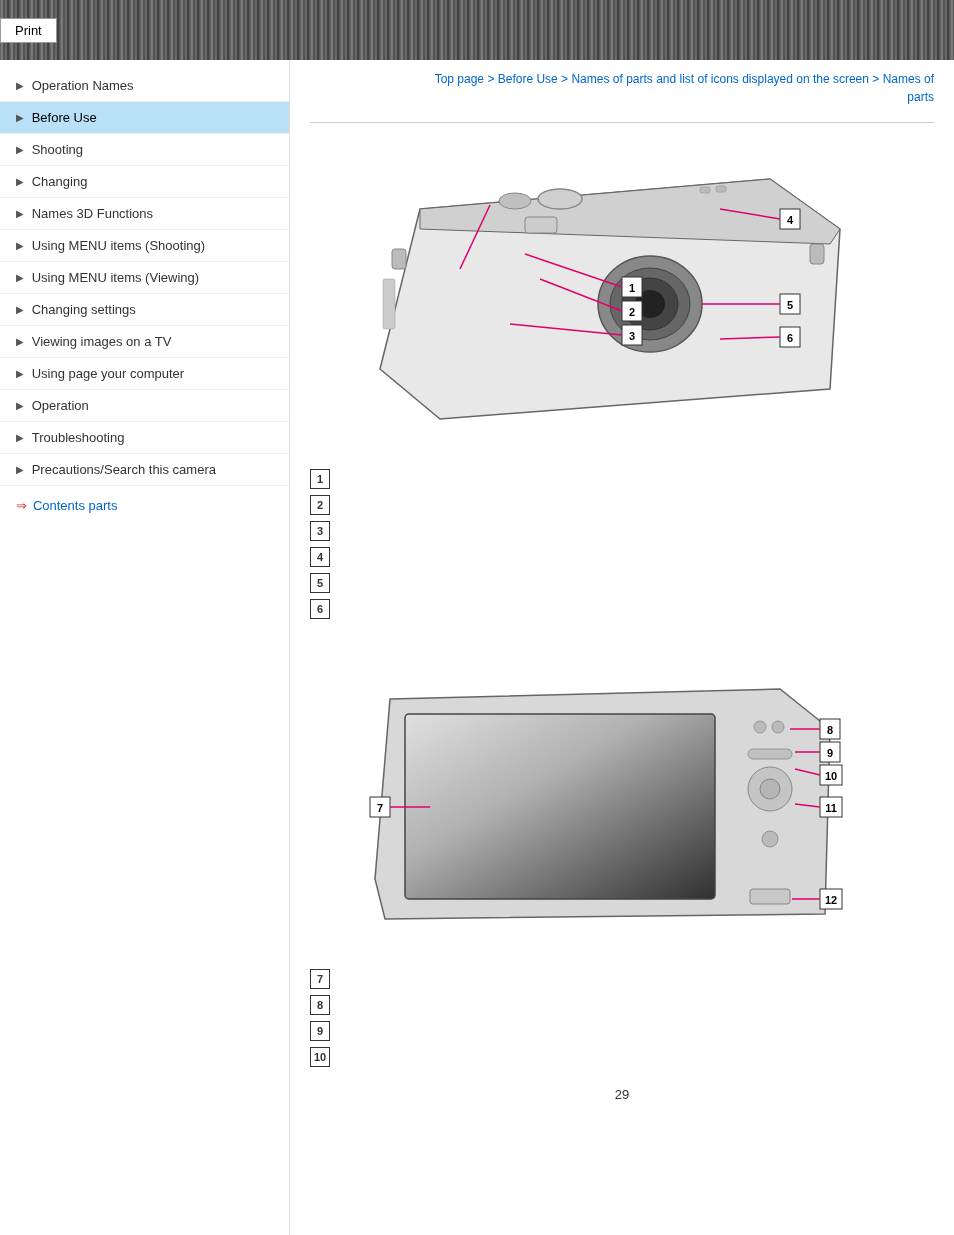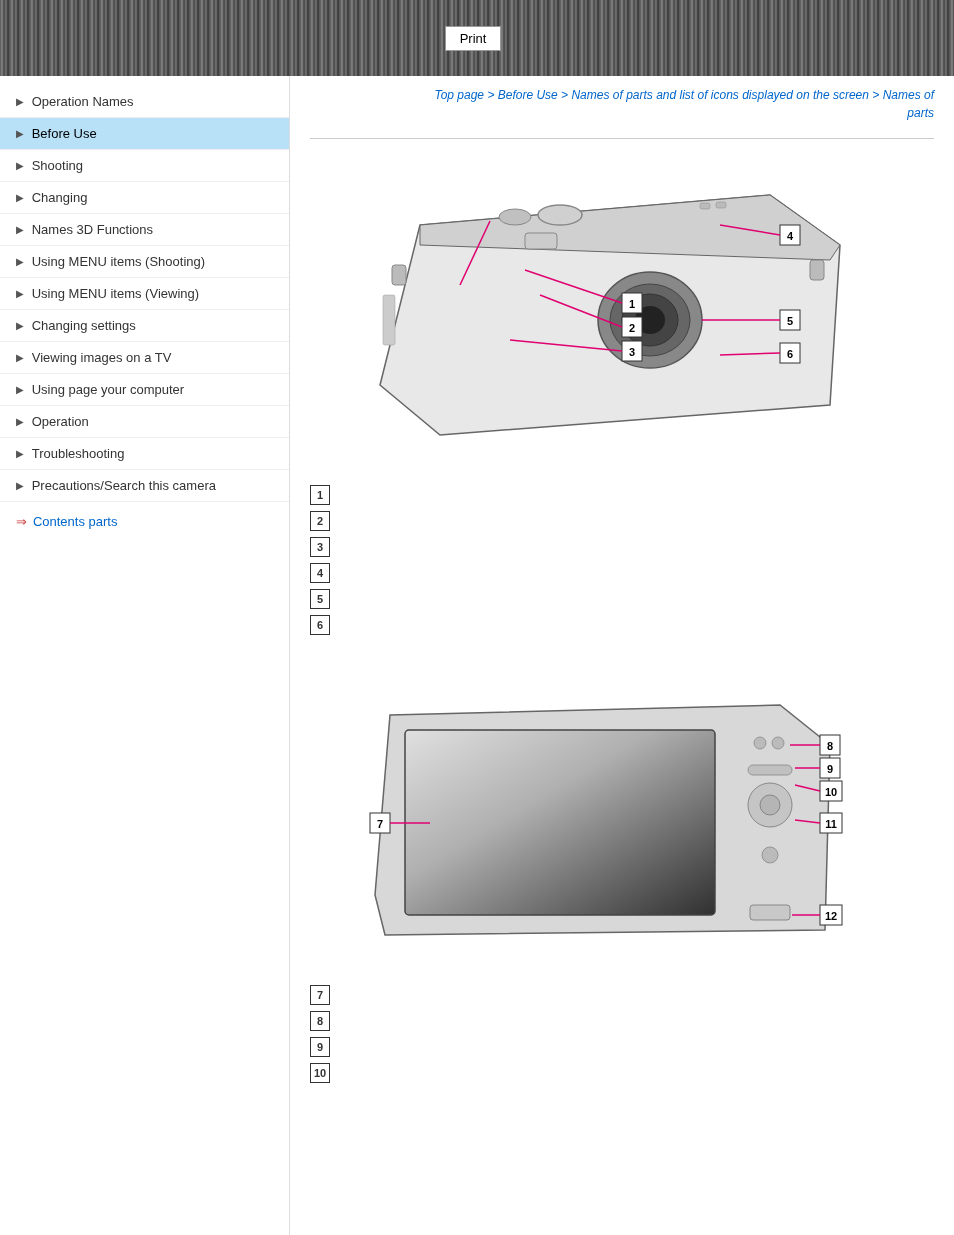--- a/index.html
+++ b/index.html
@@ -11,24 +11,24 @@
       min-height: 1235px;
       color: #333;
     }
 
     
     .header-bar {
       background: repeating-linear-gradient(
         90deg,
         #555 0px, #888 2px, #444 4px, #777 6px, #333 8px, #666 10px
       );
-      height: 76px;
-      display: flex;
-      align-items: center;
-      justify-content: center;
+      height: 60px;
+      display: flex;
+      align-items: center;
+      justify-content: flex-start;
       padding-right: 8px;
     }
     .print-button {
       background: #fff;
       border: 1px solid #999;
       padding: 4px 14px;
       font-size: 13px;
       cursor: pointer;
     }
 
@@ -85,21 +85,20 @@
       padding: 10px 20px 30px 20px;
     }
 
     
     .breadcrumb {
       font-size: 12px;
       color: #0066cc;
       margin-bottom: 16px;
       line-height: 1.5;
       text-align: right;
-      font-style: italic;
     }
     .breadcrumb a {
       color: #0066cc;
       text-decoration: none;
       cursor: pointer;
     }
 
     
     .divider {
       border: none;
@@ -383,14 +382,15 @@
         <span class="num-badge">8</span>
       </li>
       <li>
         <span class="num-badge">9</span>
       </li>
       <li>
         <span class="num-badge">10</span>
       </li>
     </ul>
 
+    <div class="page-number">29</div>
   </main>
 </div>
 
 </body></html>

